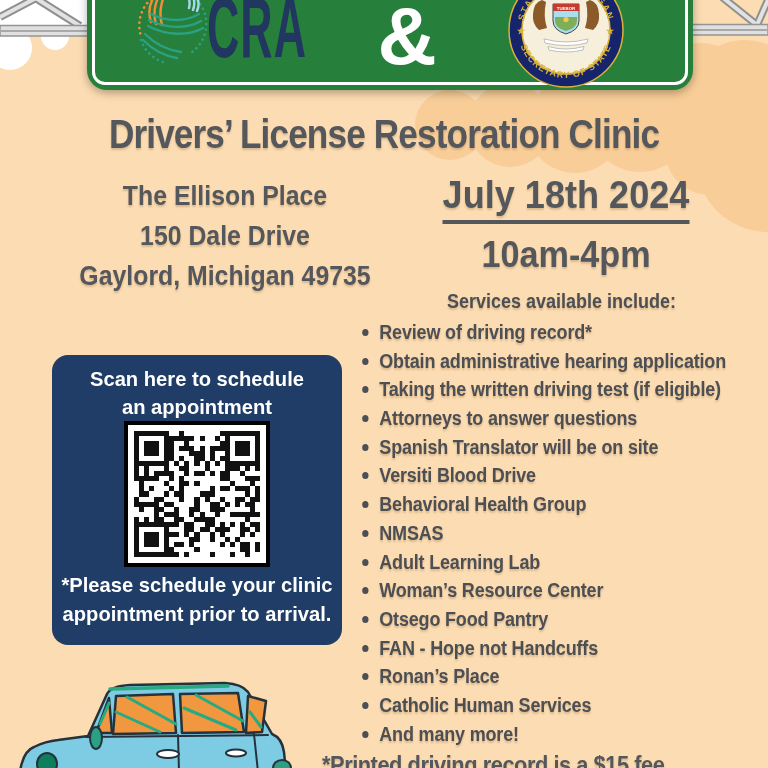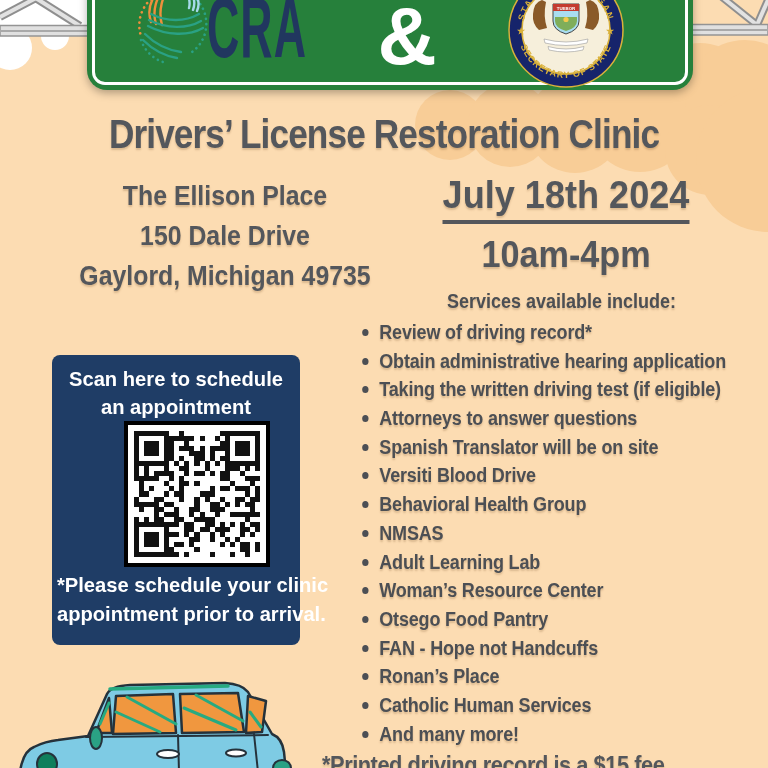--- a/index.html
+++ b/index.html
@@ -27,21 +27,21 @@
   #time-line{font-size:36px;margin-top:10px;}
   
   #services{left:355px;top:290px;width:459px;transform:scaleX(.9);transform-origin:left top;}
   #services-heading{text-align:center;font-size:20px;color:#4c4f54;margin-bottom:8px;
     text-shadow:0 2px 2px rgba(120,80,40,.25);white-space:nowrap;}
   .svc-item{display:flex;align-items:flex-start;height:28.7px;color:#4c4f54;
     text-shadow:0 2px 2px rgba(120,80,40,.25);}
   .svc-dot{flex:0 0 7px;width:7px;height:7px;border-radius:50%;background:#4c4f54;margin:8px 12px 0 8px;}
   .svc-txt{font-size:20px;line-height:22px;white-space:nowrap;letter-spacing:-.2px;}
   
-  #schedule-box{left:52px;top:355px;width:248px;height:290px;background:#1f3d66;border-radius:8px;
+  #schedule-box{left:52px;top:355px;width:290px;height:290px;background:#1f3d66;border-radius:16px;
     color:#fff;text-align:center;}
   #schedule-box .boxline{position:absolute;left:0;width:100%;font-size:21px;white-space:nowrap;
     transform:scaleX(.96);transform-origin:center top;}
   #qr-frame{position:absolute;left:72px;top:66px;width:146px;height:146px;background:#000;}
   #qr-white{position:absolute;left:4px;top:4px;width:138px;height:138px;background:#fff;}
   #qr-svg{position:absolute;left:6px;top:6px;width:126px;height:126px;shape-rendering:crispEdges;}
   
   #footnote{left:322px;top:752px;font-size:23px;letter-spacing:-.5px;white-space:nowrap;
     transform:scaleX(.95);transform-origin:left top;}
 </style>

